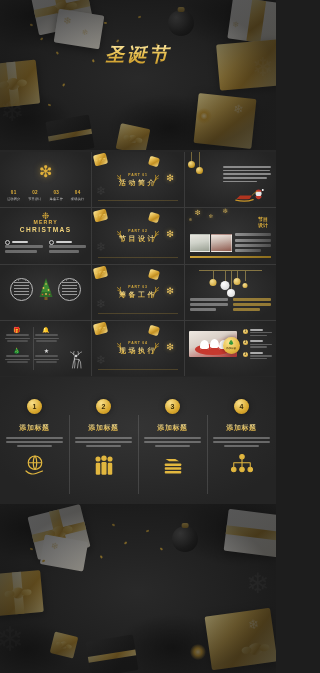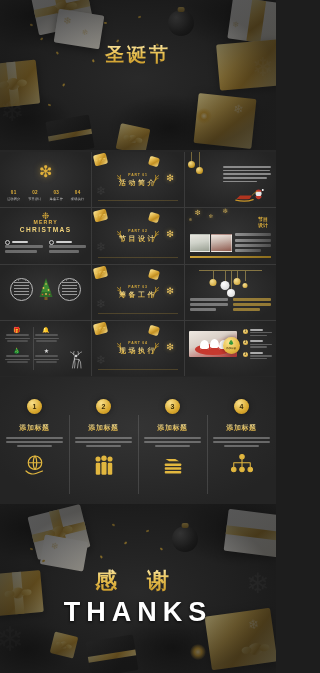--- a/index.html
+++ b/index.html
@@ -35,21 +35,21 @@
   .hero{top:0;height:150px;}
   .closing{top:504px;height:169px;}
   .hero .veil,.closing .veil{position:absolute;inset:0;
      background:radial-gradient(ellipse at 50% 52%,rgba(40,40,40,.25) 0%,rgba(22,22,22,.72) 72%);}
   .hero-text{position:absolute;left:0;right:0;top:42px;text-align:center;z-index:5;}
   .t-gold{font-weight:bold;letter-spacing:3px;
      background:linear-gradient(180deg,#fff0b8,#e7bf50 45%,#c2901f);
      -webkit-background-clip:text;background-clip:text;color:transparent;
      -webkit-text-fill-color:transparent;}
   .t-white{font-weight:bold;color:#fff;letter-spacing:2px;text-shadow:0 1px 3px rgba(0,0,0,.8);}
-  .hero .t-gold{font-size:19px;}
+  .hero .t-gold{font-size:19px;font-style:italic;}
   .hero .t-white{font-size:23px;margin-top:2px;}
   .closing-text{position:absolute;left:0;right:0;top:62px;text-align:center;z-index:5;}
   .closing .t-gold{font-size:22px;letter-spacing:12px;}
   .closing .t-white{font-size:27px;letter-spacing:6px;margin-top:1px;font-family:"Liberation Sans",sans-serif;}
 
   
   .grid{position:absolute;left:0;top:152px;width:276px;height:224px;
         display:grid;grid-template-columns:repeat(3,1fr);grid-template-rows:repeat(4,1fr);
         gap:1px;background:#3a3a3a;}
   .cell{position:relative;background:#2c2c2c;overflow:hidden;}
@@ -687,19 +687,15 @@
 
     <div class="confetti" style="left:112px;top:20px;width:3px;height:1.6px;transform:rotate(30deg);"></div>
     <div class="confetti" style="left:124px;top:38px;width:3px;height:1.6px;transform:rotate(-40deg);"></div>
     <div class="confetti" style="left:100px;top:52px;width:3px;height:1.6px;transform:rotate(62deg);"></div>
     <div class="confetti" style="left:146px;top:26px;width:3px;height:1.6px;transform:rotate(-16deg);"></div>
     <div class="confetti" style="left:160px;top:44px;width:3px;height:1.6px;transform:rotate(44deg);"></div>
     <div class="confetti" style="left:42px;top:56px;width:3px;height:1.6px;transform:rotate(-28deg);"></div>
     <div class="confetti" style="left:30px;top:44px;width:3px;height:1.6px;transform:rotate(18deg);"></div>
 
     <div class="veil"></div>
-    <div class="closing-text">
-      <div class="t-gold">感 谢</div>
-      <div class="t-white">THANKS</div>
-    </div>
   </div>
 
 </div>
 
 </body></html>

